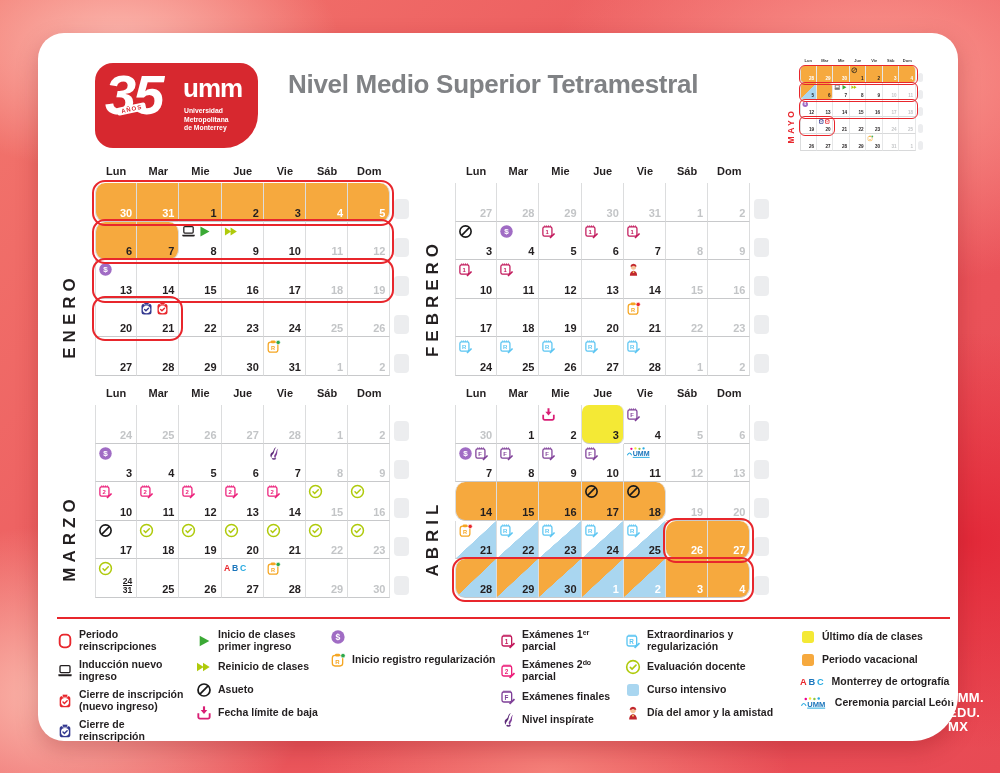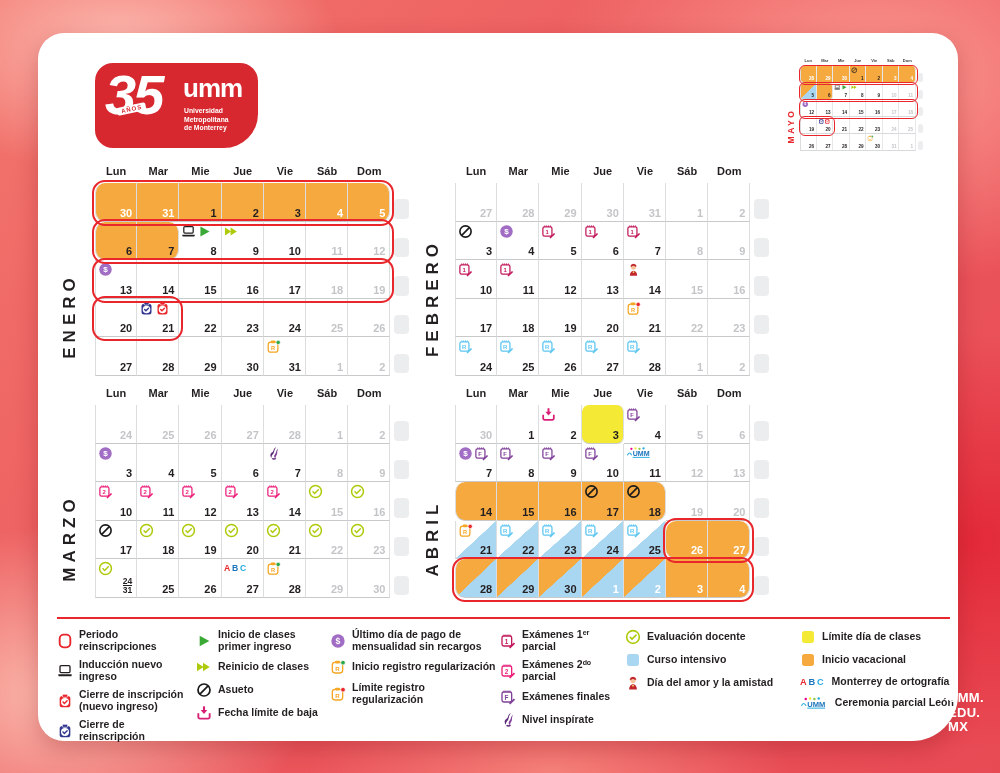--- a/index.html
+++ b/index.html
@@ -81,20 +81,21 @@
     <div class="logo-anios">años</div>
     <div class="logo-umm">umm</div>
     <div class="logo-org">
       <span>Universidad</span><br>
       <span>Metropolitana</span><br>
       <span>de Monterrey</span>
     </div>
   </div>
 
   <div class="title">
+    <div class="t2">Nivel Medio Superior Tetramestral</div>
   </div>
 
   <div class="vlabel" style="left:-50px;top:306px;">ENERO</div>
   <div class="vlabel" style="left:313px;top:288px;">FEBRERO</div>
   <div class="vlabel" style="left:-50px;top:528px;">MARZO</div>
   <div class="vlabel" style="left:313px;top:528px;">ABRIL</div>
   <div class="vlabel mini-l" style="left:746px;top:120px;">MAYO</div>
 
   <div id="g-ene" class="gridmount" style="position:absolute;left:95px;top:165px;">
       <div class="grid" style="width: 295.4px; height: 211px;">
@@ -1367,44 +1368,32 @@
         </div>
       </div>
       <div class="lcol" style="left: 330px; width: 168px;">
         <div class="litem">
           <span class="icon" style="width: 16px; height: 16px;">
             <svg viewBox="0 0 24 24">
               <circle cx="12" cy="12" r="10" fill="#A06CC4"></circle>
               <text x="12" y="16.5" text-anchor="middle" font-size="13" font-weight="bold" fill="#fff" font-family="Liberation Sans, DejaVu Sans, sans-serif">$</text>
             </svg>
           </span>
-          <span class="llabel">Último día de pago de mensualidad sin recargos</span>
         </div>
         <div class="litem">
           <span class="icon" style="width: 16px; height: 16px;">
             <svg viewBox="0 0 24 24">
               <rect x="3.5" y="5" width="15.5" height="16" rx="4" fill="#fff" stroke="#F5A623" stroke-width="2"></rect>
               <rect x="7.5" y="2.5" width="7.5" height="4.2" rx="1.8" fill="#F5A623"></rect>
               <text x="11.2" y="17.5" text-anchor="middle" font-size="9" font-weight="bold" fill="#F5A623" font-family="Liberation Sans, DejaVu Sans, sans-serif">R</text>
               <circle cx="19.5" cy="5.5" r="3.4" fill="#2BA84A" stroke="#fff" stroke-width="1"></circle>
             </svg>
           </span>
           <span class="llabel">Inicio registro regularización</span>
         </div>
-        <div class="litem">
-          <span class="icon" style="width: 16px; height: 16px;">
-            <svg viewBox="0 0 24 24">
-              <rect x="3.5" y="5" width="15.5" height="16" rx="4" fill="#fff" stroke="#F5A623" stroke-width="2"></rect>
-              <rect x="7.5" y="2.5" width="7.5" height="4.2" rx="1.8" fill="#F5A623"></rect>
-              <text x="11.2" y="17.5" text-anchor="middle" font-size="9" font-weight="bold" fill="#F5A623" font-family="Liberation Sans, DejaVu Sans, sans-serif">R</text>
-              <circle cx="19.5" cy="5.5" r="3.4" fill="#E8262C" stroke="#fff" stroke-width="1"></circle>
-            </svg>
-          </span>
-          <span class="llabel">Límite registro regularización</span>
-        </div>
       </div>
       <div class="lcol" style="left: 500px; width: 126px;">
         <div class="litem">
           <span class="icon" style="width: 16px; height: 16px;">
             <svg viewBox="0 0 24 24">
               <rect x="3" y="4.5" width="14.5" height="15" rx="2.6" fill="#fff" stroke="#C2185B" stroke-width="2"></rect>
               <path d="M6 4.5 V2.2 M9 4.5 V2.2 M12 4.5 V2.2 M15 4.5 V2.2" stroke="#C2185B" stroke-width="1.4"></path>
               <text x="9.8" y="16" text-anchor="middle" font-size="9.5" font-weight="bold" fill="#C2185B" font-family="Liberation Sans, DejaVu Sans, sans-serif">1</text>
               <path d="M13.5 21.5 L20.8 14.2 L22.6 16 L15.3 23.3 Z" fill="#C2185B"></path>
             </svg>
@@ -1441,20 +1430,31 @@
               <path d="M9 20.5 c2.2 2 5.5 2 7.6 -.3 l-2.3 -1.2 c-1.1 .9 -2.2 .9 -3.3 .2 Z" fill="#5E2D79"></path>
             </svg>
           </span>
           <span class="llabel">Nivel inspírate</span>
         </div>
       </div>
       <div class="lcol" style="left: 625px; width: 176px;">
         <div class="litem">
           <span class="icon" style="width: 16px; height: 16px;">
             <svg viewBox="0 0 24 24">
+              <rect x="3" y="4.5" width="14.5" height="15" rx="2.6" fill="#fff" stroke="#5BC5F2" stroke-width="2"></rect>
+              <path d="M6 4.5 V2.2 M9 4.5 V2.2 M12 4.5 V2.2 M15 4.5 V2.2" stroke="#5BC5F2" stroke-width="1.4"></path>
+              <text x="9.8" y="16" text-anchor="middle" font-size="9.5" font-weight="bold" fill="#5BC5F2" font-family="Liberation Sans, DejaVu Sans, sans-serif">R</text>
+              <path d="M13.5 21.5 L20.8 14.2 L22.6 16 L15.3 23.3 Z" fill="#5BC5F2"></path>
+            </svg>
+          </span>
+          <span class="llabel">Extraordinarios y regularización</span>
+        </div>
+        <div class="litem">
+          <span class="icon" style="width: 16px; height: 16px;">
+            <svg viewBox="0 0 24 24">
               <circle cx="12" cy="12" r="9.5" fill="#fff" stroke="#AFCA0B" stroke-width="2.4"></circle>
               <path d="M8 12.5 l2.6 2.6 L16.5 9.2" stroke="#AFCA0B" stroke-width="2.4" fill="none" stroke-linecap="round"></path>
             </svg>
           </span>
           <span class="llabel">Evaluación docente</span>
         </div>
         <div class="litem">
           <span class="icon" style="width: 16px; height: 16px;">
             <svg viewBox="0 0 24 24">
               <rect x="3" y="3" width="18" height="18" rx="4" fill="#A9D6F0"></rect>
@@ -1474,29 +1474,29 @@
           <span class="llabel">Día del amor y la amistad</span>
         </div>
       </div>
       <div class="lcol" style="left: 800px; width: 158px;">
         <div class="litem">
           <span class="icon" style="width: 16px; height: 16px;">
             <svg viewBox="0 0 24 24">
               <rect x="3" y="3" width="18" height="18" rx="4" fill="#F4E935"></rect>
             </svg>
           </span>
-          <span class="llabel">Límite día de clases</span>
+          <span class="llabel">Último día de clases</span>
         </div>
         <div class="litem">
           <span class="icon" style="width: 16px; height: 16px;">
             <svg viewBox="0 0 24 24">
               <rect x="3" y="3" width="18" height="18" rx="4" fill="#F6A93E"></rect>
             </svg>
           </span>
-          <span class="llabel">Inicio vacacional</span>
+          <span class="llabel">Periodo vacacional</span>
         </div>
         <div class="litem">
           <span class="icon" style="width: 25.6px; height: 13.8667px;">
             <svg viewBox="0 0 36 16">
               <text x="0" y="13" font-size="13" font-weight="bold" fill="#E8262C" font-family="Liberation Sans, DejaVu Sans, sans-serif">A</text>
               <text x="12" y="13" font-size="13" font-weight="bold" fill="#1B75BB" font-family="Liberation Sans, DejaVu Sans, sans-serif">B</text>
               <text x="24" y="13" font-size="13" font-weight="bold" fill="#27AAE1" font-family="Liberation Sans, DejaVu Sans, sans-serif">C</text>
             </svg>
           </span>
           <span class="llabel">Monterrey de ortografía</span>

